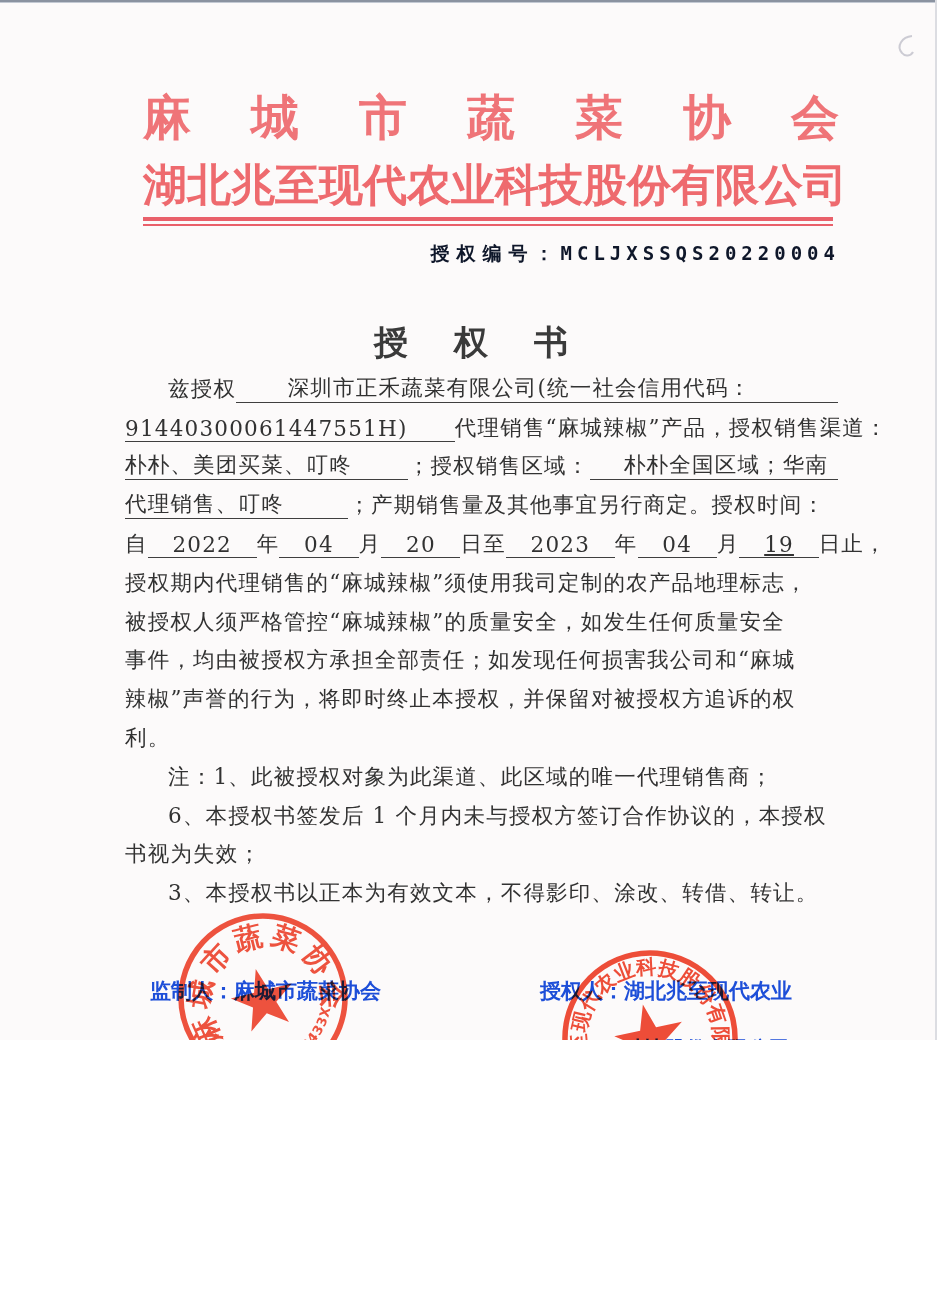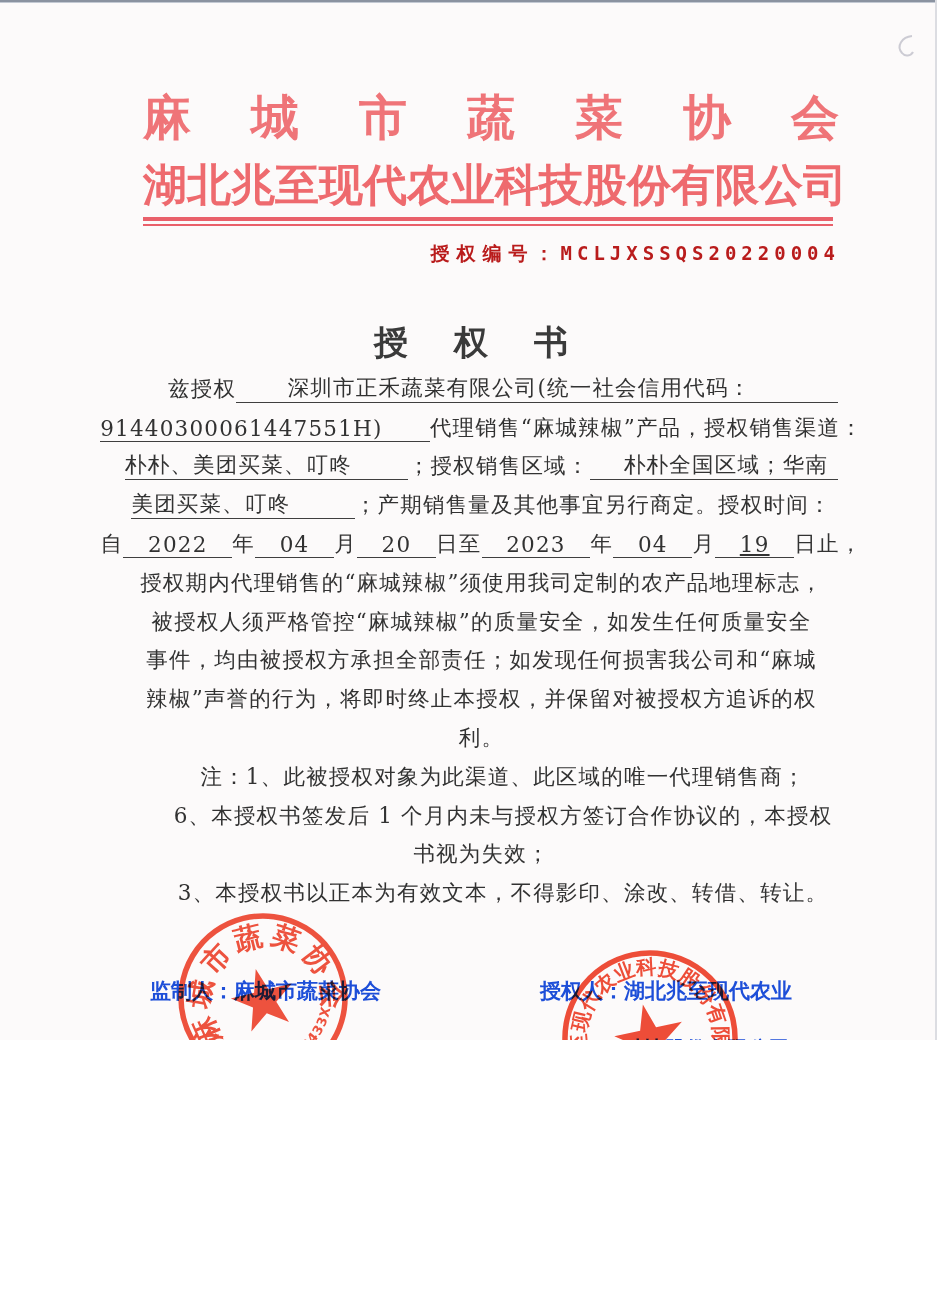--- a/index.html
+++ b/index.html
@@ -10,30 +10,30 @@
   .edge-top2 { position:absolute; left:0; top:2px; width:937px; height:1px; background:#c3c9d3; }
   .edge-right { position:absolute; right:0; top:0; width:2px; height:1284px; background:#dcdde2; }
 
   .hdr1 { position:absolute; left:143px; top:86px; font-family:"DejaVu Sans",sans-serif;
           font-weight:bold; font-size:48px; letter-spacing:60px; white-space:nowrap; color:#ef7478; }
   .hdr2 { position:absolute; left:143px; top:156px; font-family:"DejaVu Sans",sans-serif;
           font-weight:bold; font-size:44px; letter-spacing:0px; white-space:nowrap; color:#ee6a6e; }
   .rule-thick { position:absolute; left:143px; top:217px; width:690px; height:4px; background:#e9606a; }
   .rule-thin  { position:absolute; left:143px; top:224px; width:690px; height:2px; background:#e9606a; }
 
-  .authno { position:absolute; top:241px; right:97px; white-space:nowrap; color:#b91c1c; }
+  .authno { position:absolute; top:241px; right:97px; white-space:nowrap; color:#0f172a; }
   .authno .lbl { font-family:"DejaVu Sans",sans-serif; font-weight:bold; font-size:19px; letter-spacing:7px; }
   .authno .val { font-family:"DejaVu Sans Mono",monospace; font-weight:bold; font-size:19px; letter-spacing:5px; }
 
   .doc-title { position:absolute; left:374px; top:300px; font-family:"DejaVu Sans",sans-serif;
                font-weight:bold; font-size:34px; letter-spacing:46px; white-space:nowrap; color:#3a3a3a;margin-top:20px; }
 
   .body-text { position:absolute; left:125px; top:367px; width:713px; color:#323232;
                font-size:21.5px; letter-spacing:1.2px; }
-  .line { height:38.8px; display:flex; align-items:flex-end; padding-bottom:3px;justify-content:center; }
+  .line { height:38.8px; display:flex; align-items:flex-end; padding-bottom:3px; }
   .seg { white-space:pre; }
   .u { border-bottom:1.6px solid #3f3f3f; }
   .fill { flex:1; }
 
   .foot { position:absolute; white-space:nowrap; color:#1d4ed8;
           font-family:"DejaVu Sans",sans-serif; font-weight:bold; font-size:21px; }
   .f-supervisor { left:150px; top:977px; }
   .f-auth1 { left:540px; top:977px; }
   .f-auth2 { left:622px; top:1035px; }
   .f-time  { left:503px; top:1090px; }
@@ -73,21 +73,21 @@
       <div class="line">
         <span class="seg u" style="padding-right: 2.2em;">91440300061447551H)</span>
         <span class="seg">代理销售“麻城辣椒”产品，授权销售渠道：</span>
       </div>
       <div class="line">
         <span class="seg u" style="padding-right: 2.6em;">朴朴、美团买菜、叮咚</span>
         <span class="seg">；授权销售区域：</span>
         <span class="seg u fill" style="padding-left: 1.6em;">朴朴全国区域；华南</span>
       </div>
       <div class="line">
-        <span class="seg u" style="padding-right: 3em;">美团买菜、叮咚</span>
+        <span class="seg u" style="padding-right: 3em;">代理销售、叮咚</span>
         <span class="seg">；产期销售量及其他事宜另行商定。授权时间：</span>
       </div>
       <div class="line">
         <span class="seg">自</span>
         <span class="seg u" style="padding-left: 1.15em; padding-right: 1.15em;">2022</span>
         <span class="seg">年</span>
         <span class="seg u" style="padding-left: 1.15em; padding-right: 1.15em;">04</span>
         <span class="seg">月</span>
         <span class="seg u" style="padding-left: 1.15em; padding-right: 1.15em;">20</span>
         <span class="seg">日至</span>

